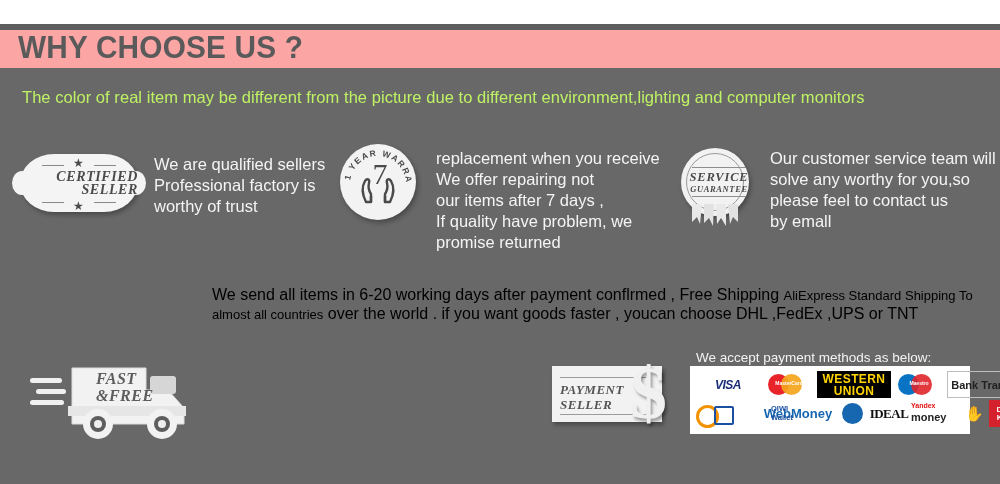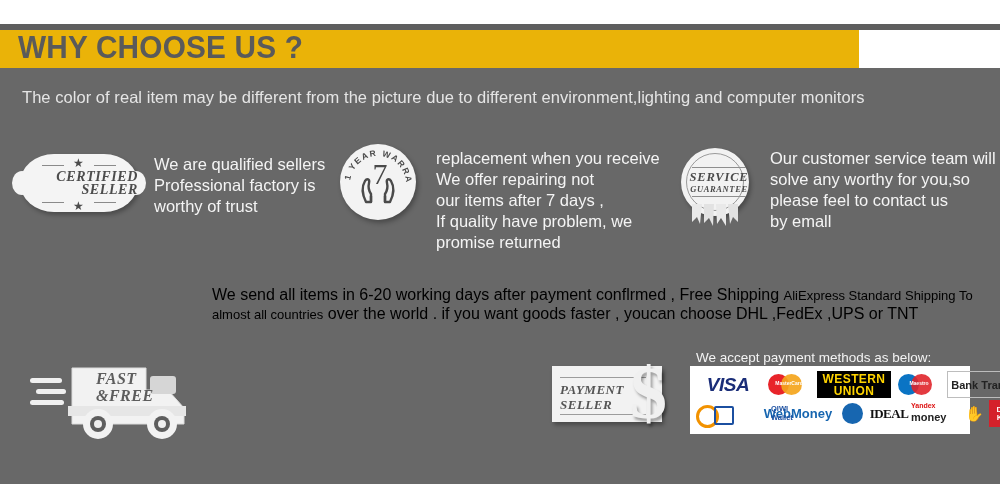--- a/index.html
+++ b/index.html
@@ -28,23 +28,23 @@
     width: 1000px;
     height: 6px;
     background: #5e5e5e;
   }
 
   
   .title-band {
     position: absolute;
     left: 0;
     top: 30px;
-    width: 859px;
+    width: 1000px;
     height: 38px;
-    background: #eab308;
+    background: #fca5a5;
   }
   .title-band h1 {
     position: absolute;
     left: 18px;
     top: -1px;
     margin: 0;
     font-family: "Liberation Sans", sans-serif;
     font-size: 31px;
     font-weight: bold;
     letter-spacing: 0.2px;
@@ -63,21 +63,21 @@
     width: 1000px;
     height: 416px;
     background: #686868;
   }
 
   .subtitle {
     position: absolute;
     left: 22px;
     top: 20px;
     font-size: 16.5px;
-    color: #e5e5e5;
+    color: #bef264;
     letter-spacing: 0.05px;
     white-space: nowrap;
   }
 
   
   .feature {
     position: absolute;
     display: flex;
     align-items: flex-start;
   }
@@ -332,21 +332,21 @@
     display: flex;
     align-items: center;
     justify-content: center;
     box-sizing: border-box;
     flex: 0 0 auto;
   }
   .lg-visa {
     font-family: "Liberation Sans", sans-serif;
     font-weight: bold;
     font-style: italic;
-    font-size: 19px;
+    font-size: 12px;
     color: #1a2d78;
     letter-spacing: -0.5px;
     width: 66px;
   }
   .lg-mc { width: 46px; position: relative; }
   .lg-mc .c1, .lg-mc .c2 {
     position: absolute; top: 3px; width: 21px; height: 21px; border-radius: 50%;
   }
   .lg-mc .c1 { left: 2px; background: #e8242a; }
   .lg-mc .c2 { left: 15px; background: #f4a51c; opacity: 0.92; }

